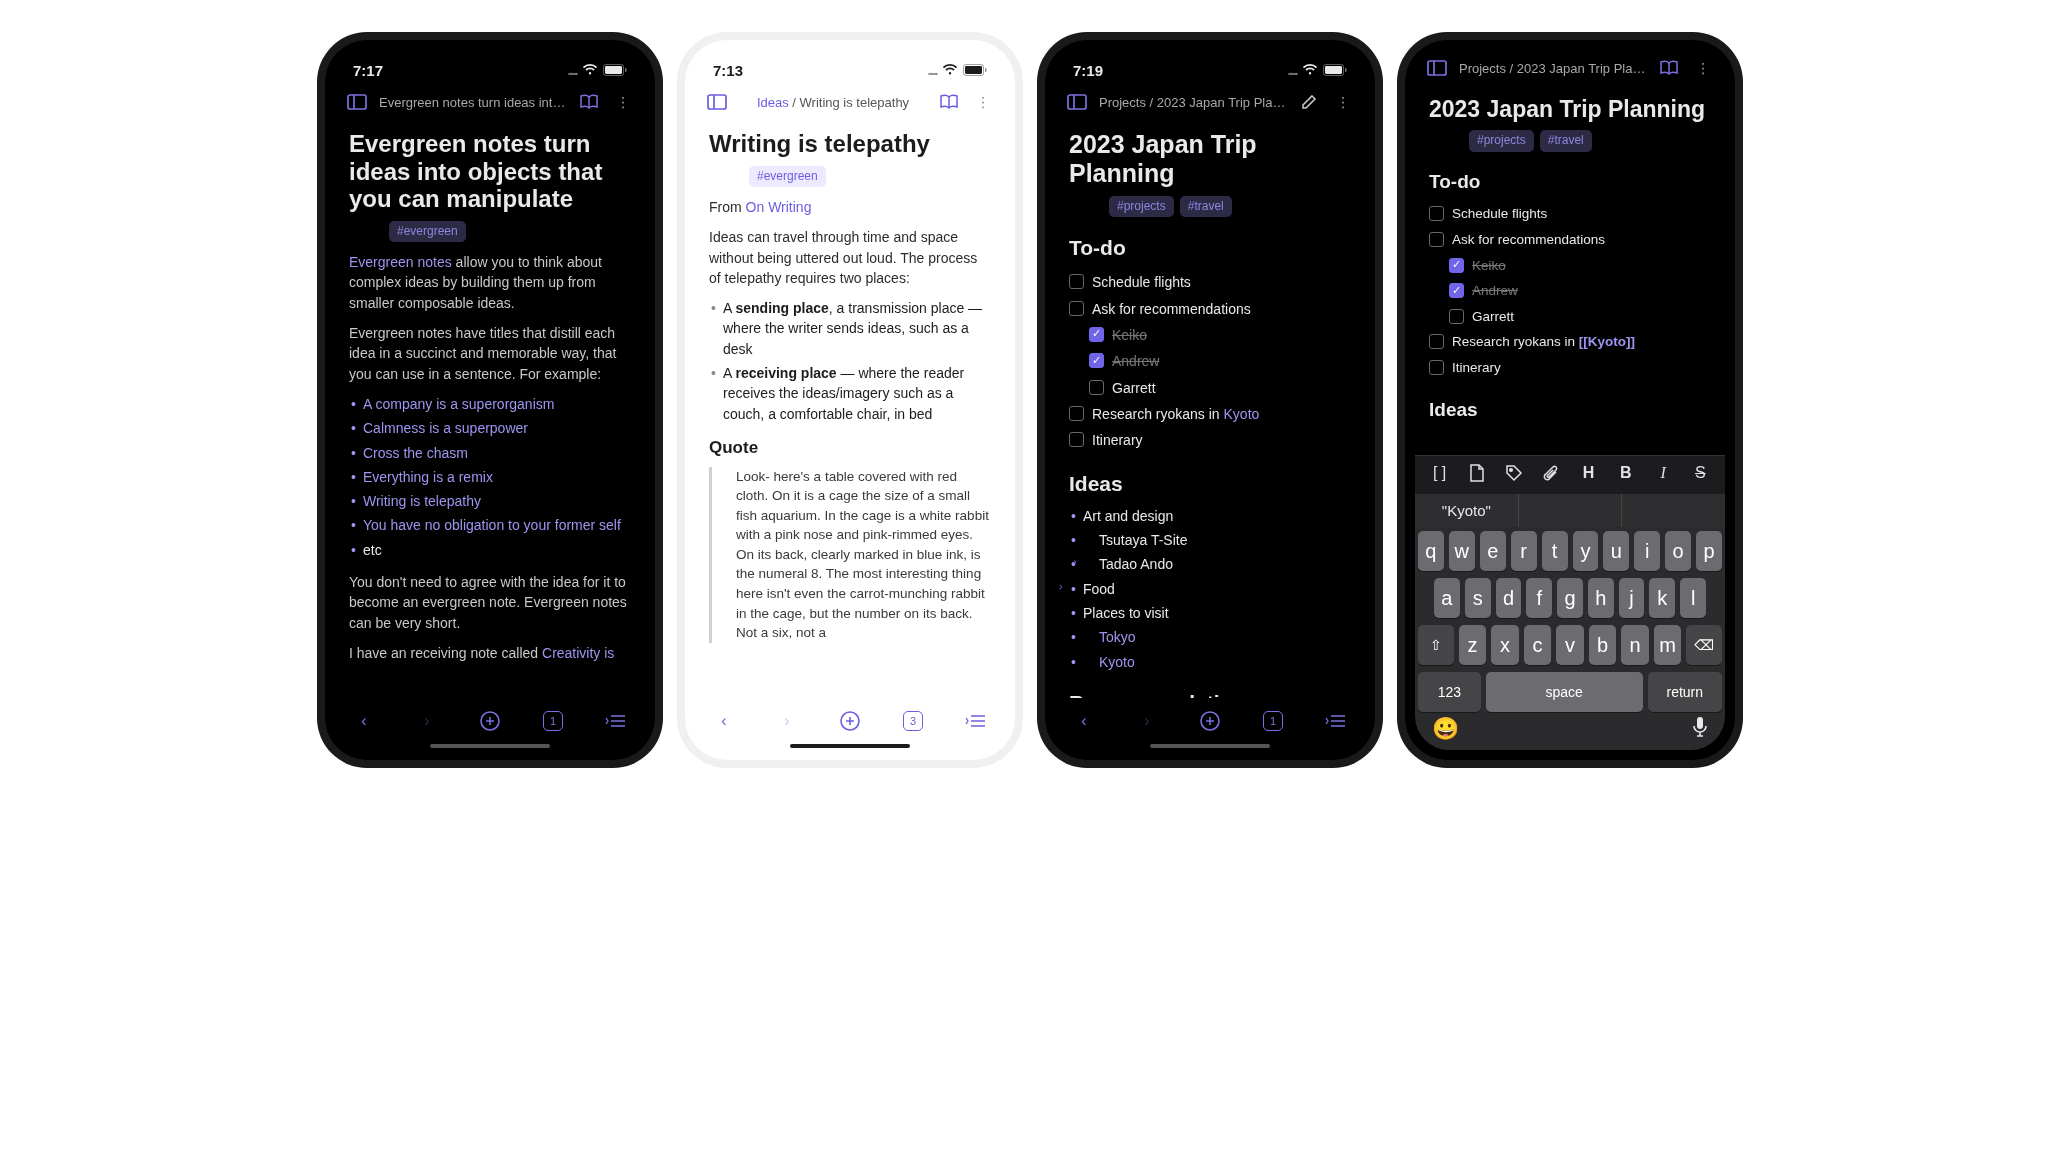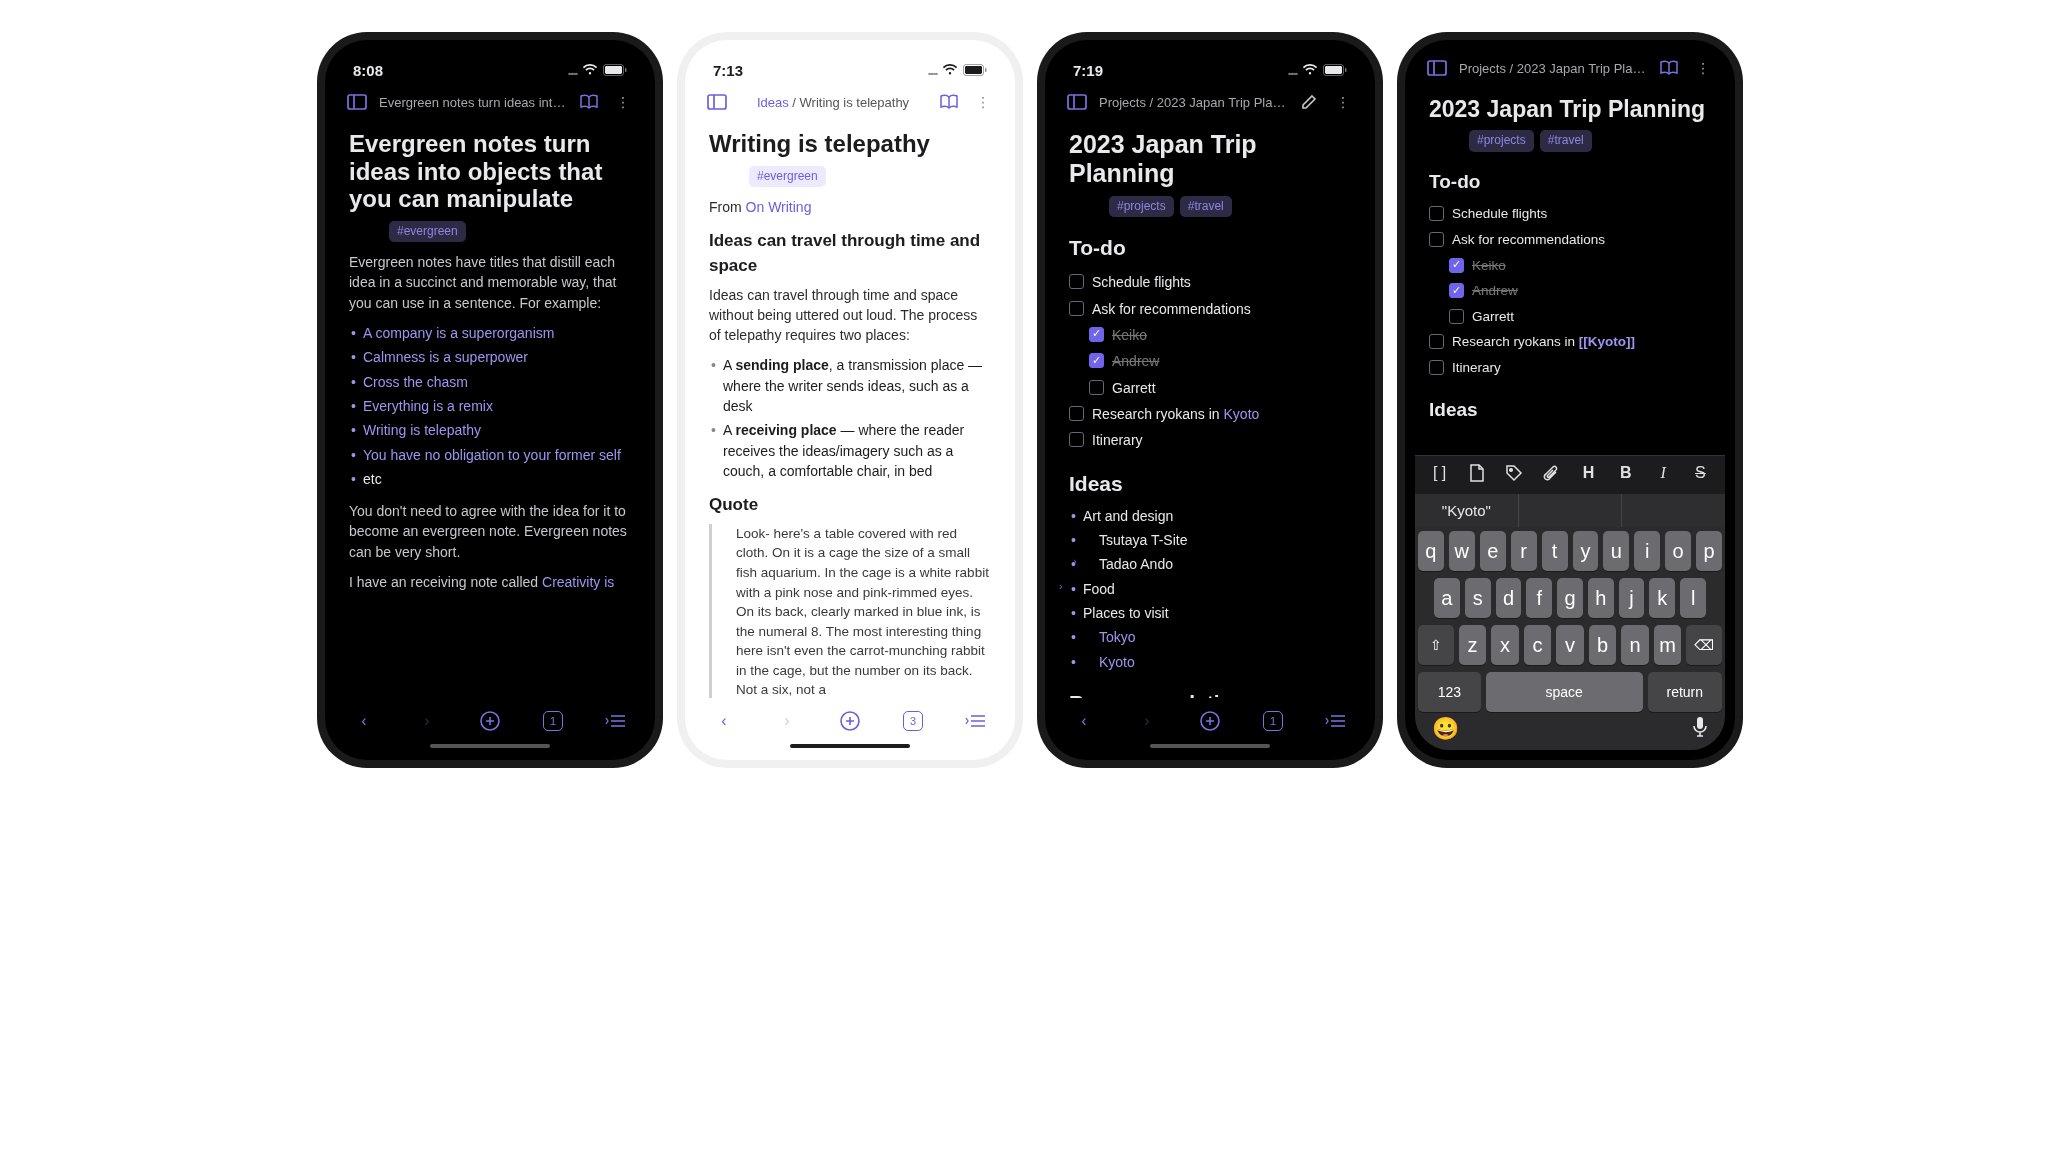--- a/index.html
+++ b/index.html
@@ -90,21 +90,21 @@
   .key.space { flex: 4; font-size: 14px; }
   .emoji-row { display: flex; justify-content: space-between; padding: 2px 14px 0; font-size: 22px; }
   .wikilink { color: #9e95f0; font-weight: bold; }
 </style>
 </head>
 <body>
 
 <div class="phone dark">
   <div class="screen">
     <div class="status-bar">
-      <span>8:08</span>
+      <span>7:17</span>
       <div class="status-icons">
         <span class="sig-dots"></span>
         <span><svg width="16" height="12" viewBox="0 0 16 12" fill="currentColor">
               <path d="M8 10.5a1.2 1.2 0 100-2.4 1.2 1.2 0 000 2.4zM4.5 6.7a5 5 0 017 0l1.2-1.2a6.7 6.7 0 00-9.4 0l1.2 1.2zM2 4.2a8.5 8.5 0 0112 0l1.2-1.2a10.2 10.2 0 00-14.4 0L2 4.2z"></path>
             </svg></span>
         <span><svg width="24" height="12" viewBox="0 0 24 12" fill="none">
               <rect x="0.5" y="0.5" width="20" height="11" rx="2.5" stroke="currentColor" opacity="0.4"></rect>
               <rect x="2" y="2" width="17" height="8" rx="1.4" fill="currentColor"></rect>
               <rect x="22" y="4" width="1.5" height="4" rx="0.7" fill="currentColor" opacity="0.5"></rect>
             </svg></span>
@@ -124,20 +124,21 @@
             <line x1="10" y1="3" x2="10" y2="14"></line>
           </svg>
         </span>
       <span class="icon-btn" style="color:#a8a8ad;">⋮</span>
     </div>
     <div class="content">
       <h1 class="title">Evergreen notes turn ideas into objects that you can manipulate</h1>
       <div class="tags">
         <span class="tag">#evergreen</span>
       </div>
+      <p class="para"><span class="link">Evergreen notes</span><span> allow you to think about complex ideas by building them up from smaller composable ideas.</span></p>
       <p class="para">Evergreen notes have titles that distill each idea in a succinct and memorable way, that you can use in a sentence. For example:</p>
       <ul class="bullets">
         <li><span class="link">A company is a superorganism</span></li>
         <li><span class="link">Calmness is a superpower</span></li>
         <li><span class="link">Cross the chasm</span></li>
         <li><span class="link">Everything is a remix</span></li>
         <li><span class="link">Writing is telepathy</span></li>
         <li><span class="link">You have no obligation to your former self</span></li>
         <li>etc</li>
       </ul>
@@ -201,21 +202,20 @@
           </svg>
         </span>
       <span class="icon-btn" style="color:#888;">⋮</span>
     </div>
     <div class="content">
       <h1 class="title">Writing is telepathy</h1>
       <div class="tags">
         <span class="tag">#evergreen</span>
       </div>
       <p class="para"><span>From </span><span class="link">On Writing</span></p>
-      <h2 class="h2">Ideas can travel through time and space</h2>
       <p class="para">Ideas can travel through time and space without being uttered out loud. The process of telepathy requires two places:</p>
       <ul class="bullets">
         <li><span>A </span><strong>sending place</strong><span>, a transmission place — where the writer sends ideas, such as a desk</span></li>
         <li><span>A </span><strong>receiving place</strong><span> — where the reader receives the ideas/imagery such as a couch, a comfortable chair, in bed</span></li>
       </ul>
       <h2 class="h2">Quote</h2>
       <div class="quote">Look- here's a table covered with red cloth. On it is a cage the size of a small fish aquarium. In the cage is a white rabbit with a pink nose and pink-rimmed eyes. On its back, clearly marked in blue ink, is the numeral 8. The most interesting thing here isn't even the carrot-munching rabbit in the cage, but the number on its back. Not a six, not a</div>
     </div>
     <div class="bottom-bar">
       <span class="bb-icon">‹</span>

